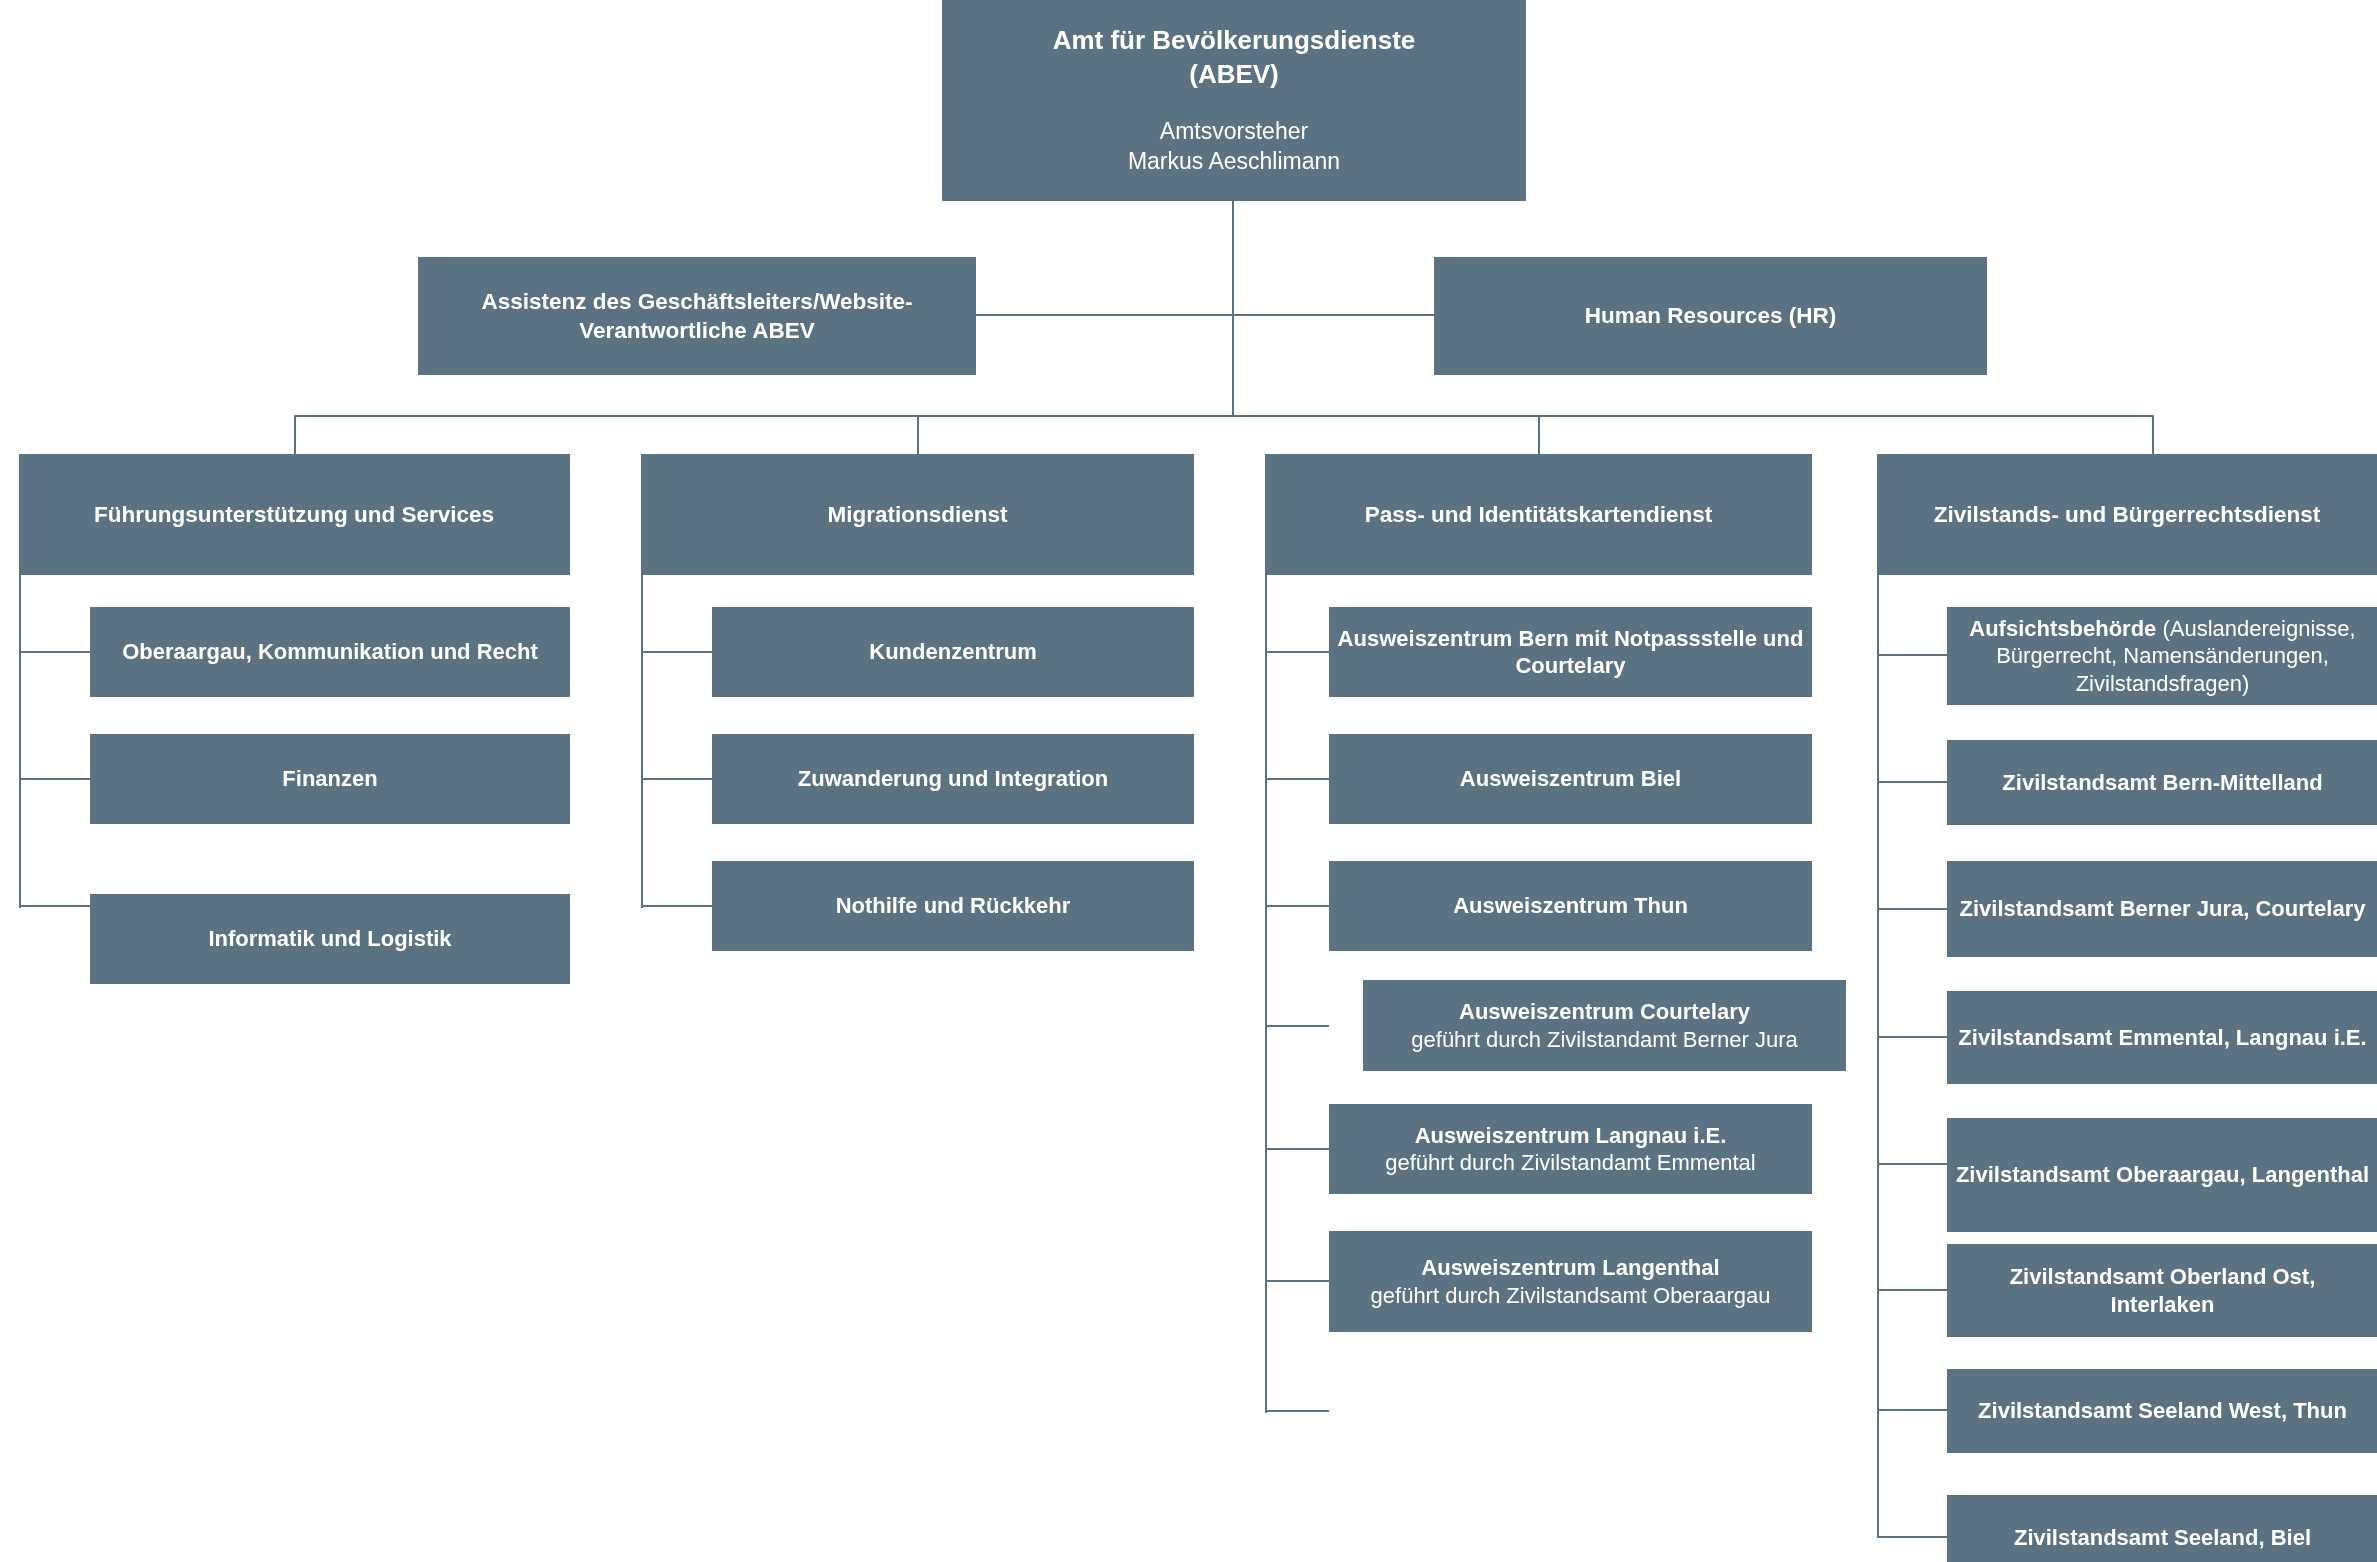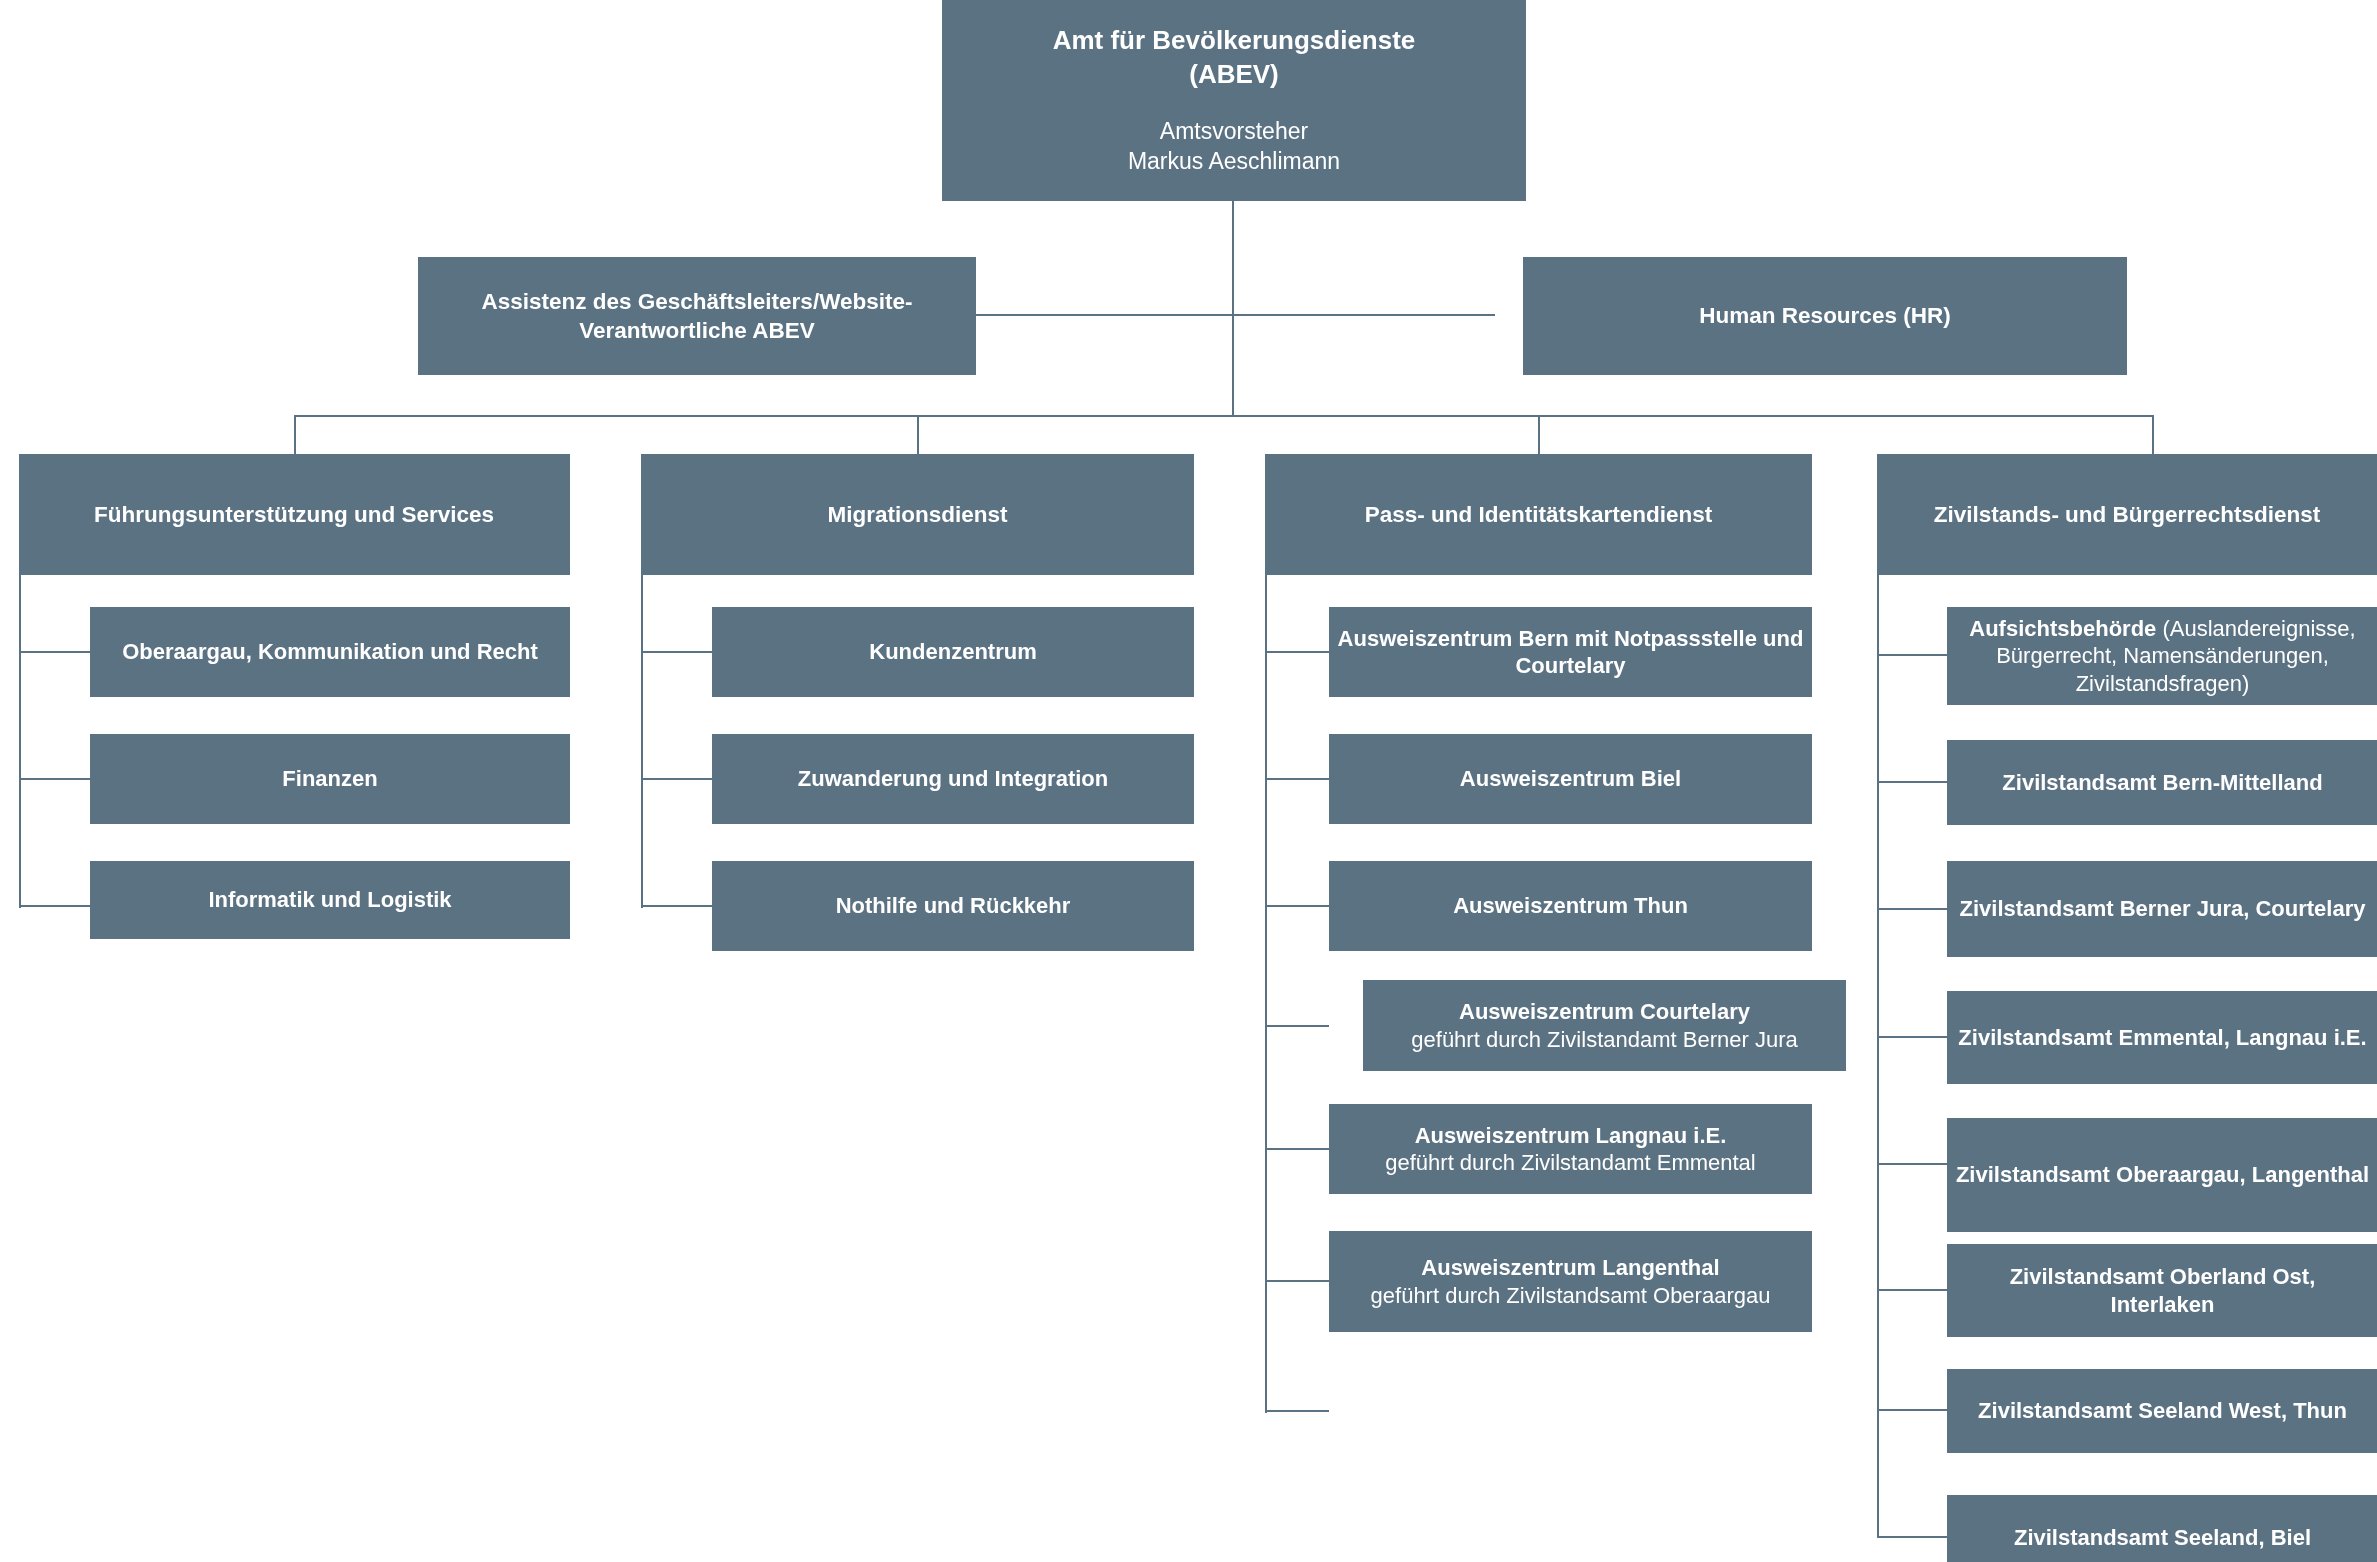--- a/index.html
+++ b/index.html
@@ -80,21 +80,21 @@
 
   <div class="box" style="left:418px;top:257px;width:558px;height:118px">
     <span class="h-title">Assistenz des Geschäftsleiters/Website-Verantwortliche ABEV</span>
   </div>
 
   <div class="box" style="left:942px;top:0px;width:584px;height:201px">
     <div class="r-title">Amt für Bevölkerungsdienste (ABEV)</div>
     <div class="r-role">Amtsvorsteher</div>
     <div class="r-name">Markus Aeschlimann</div>
   </div>
-  <div class="box" style="left:1523px;top:257px;width:604px;height:118px">
+  <div class="box" style="left:1434px;top:257px;width:553px;height:118px">
     <span class="h-title">Human Resources (HR)</span>
   </div>
 
   <div class="box" style="left:18.6px;top:454px;width:551px;height:121px">
     <span class="h-title">Führungsunterstützung und Services</span>
   </div>
   <div class="box" style="left:641px;top:454px;width:553px;height:121px">
     <span class="h-title">Migrationsdienst</span>
   </div>
   <div class="box" style="left:1265px;top:454px;width:547px;height:121px">
@@ -107,21 +107,21 @@
   <div class="box unit" style="left:90px;top:607px;width:480px;height:90px">
     <div class="u-text">
       <span class="u-title">Oberaargau, Kommunikation und Recht</span>
     </div>
   </div>
   <div class="box unit" style="left:90px;top:734px;width:480px;height:90px">
     <div class="u-text">
       <span class="u-title">Finanzen</span>
     </div>
   </div>
-  <div class="box unit" style="left:90px;top:861px;width:480px;height:78px">
+  <div class="box unit" style="left:90px;top:894px;width:480px;height:90px">
     <div class="u-text">
       <span class="u-title">Informatik und Logistik</span>
     </div>
   </div>
 
   <div class="box unit" style="left:712px;top:607px;width:482px;height:90px">
     <div class="u-text">
       <span class="u-title">Kundenzentrum</span>
     </div>
   </div>

